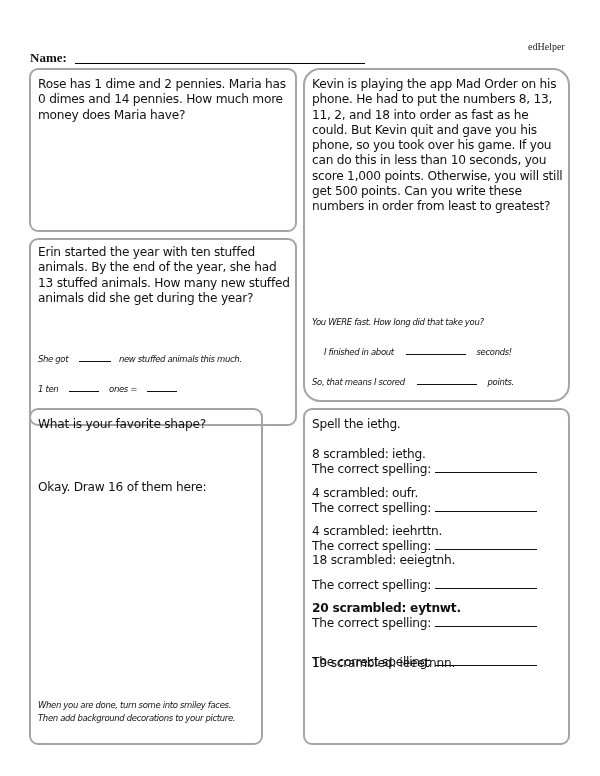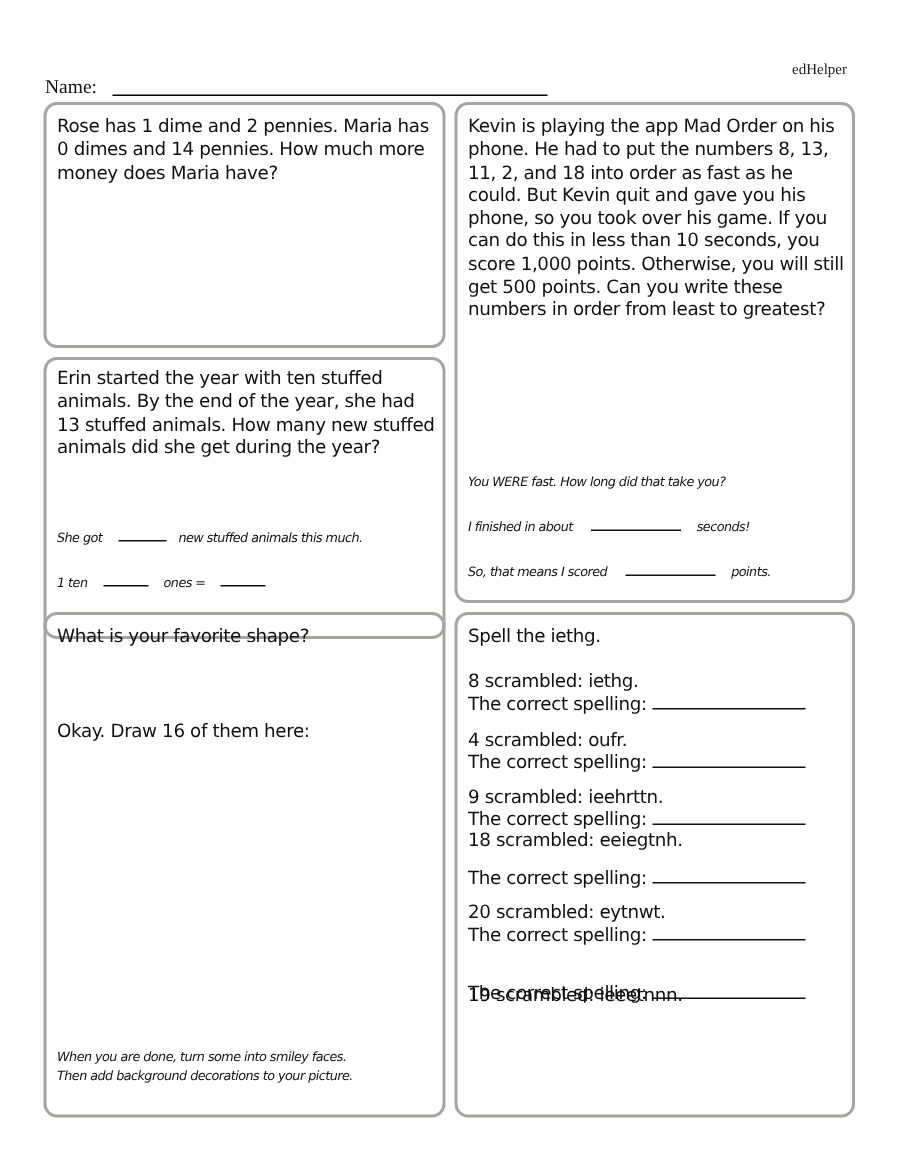--- a/index.html
+++ b/index.html
@@ -1,18 +1,18 @@
 <!DOCTYPE html>
 <html><head>
   <meta charset="utf-8">
   <style>
     html, body { margin: 0; padding: 0; background: #ffffff; }
     body { width: 600px; height: 776px; position: relative; overflow: hidden; color: #111; }
     .brand { position: absolute; left: 528px; top: 41px; font-family: "Liberation Serif", serif; font-size: 10px; color: #222; }
-    .name-row { position: absolute; left: 30px; top: 50px; font-family: "Liberation Serif", serif; font-weight: normal; font-size: 13px; }
+    .name-row { position: absolute; left: 30px; top: 50px; font-family: "Liberation Serif", serif; font-weight: bold; font-size: 13px; }
     .name-line { position: absolute; left: 75px; top: 63px; width: 290px; border-bottom: 1px solid #000; height: 0; }
     .box { position: absolute; border: 2px solid #a9a4a4; border-radius: 9px; box-sizing: border-box; font-family: "DejaVu Sans", sans-serif; }
     .q { position: absolute; left: 7px; font-size: 12.2px; line-height: 15.3px; letter-spacing: -0.25px; color: #111; }
     .small { position: absolute; left: 7px; font-size: 8.5px; letter-spacing: -0.35px; color: #111; white-space: nowrap; font-style: italic; }
     .blank { display: inline-block; border-bottom: 1px solid #111; vertical-align: baseline; height: 0; margin: 0 4px; }
     .spell { position: absolute; left: 7px; font-size: 12.2px; line-height: 15.3px; letter-spacing: -0.25px; white-space: nowrap; }
     .spell-blank { display: inline-block; width: 102px; border-bottom: 1px solid #111; height: 0; margin-left: 4px; vertical-align: baseline; }
   </style>
 </head>
 <body>
@@ -33,52 +33,52 @@
     <span>new stuffed animals this much.</span>
   </div>
   <div class="small" style="top:144px;">
     <span>1 ten</span>
     <span class="blank" style="width:30px; margin-left:8px; margin-right:8px;"></span>
     <span>ones =</span>
     <span class="blank" style="width:30px; margin-left:8px;"></span>
   </div>
 </div>
 
-<div class="box" style="left:303px; top:68px; width:267px; height:334px;">
+<div class="box" style="left:303px; top:68px; width:267px; height:334px;border-radius:17px;">
   <div class="q" style="top:7px; width:255px;">Kevin is playing the app Mad Order on his phone. He had to put the numbers 8, 13, 11, 2,  and 18 into order as fast as he could. But Kevin quit and gave you his phone, so you took over his game. If you can do this in less than 10 seconds, you score 1,000 points.  Otherwise, you will still get 500 points. Can you write these numbers in order from least to greatest?</div>
   <div class="small" style="top:247px;">You WERE fast. How long did that take you?</div>
-  <div class="small" style="top:277px;">
+  <div class="small" style="top:277px;margin-left:12px;">
     <span>I finished in about</span>
     <span class="blank" style="width:60px; margin-left:10px; margin-right:8px;"></span>
     <span>seconds!</span>
   </div>
   <div class="small" style="top:307px;">
     <span>So, that means I scored</span>
     <span class="blank" style="width:60px; margin-left:10px; margin-right:8px;"></span>
     <span>points.</span>
   </div>
 </div>
 
-<div class="box" style="left:29px; top:408px; width:268px; height:337px;text-align:center;">
+<div class="box" style="left:29px; top:408px; width:234px; height:337px;text-align:center;">
   <div class="q" style="top:7px;">What is your favorite shape?</div>
   <div class="q" style="top:70px;">Okay.  Draw 16 of them here:</div>
   <div class="small" style="top:95px; width:250px; height:180px;"></div>
   <div class="small" style="top:290px;">When you are done, turn some into smiley faces.</div>
   <div class="small" style="top:303px;">Then add background decorations to your picture.</div>
 </div>
 
 <div class="box" style="left:303px; top:408px; width:267px; height:337px;">
   <div class="spell" style="top:7px;">Spell the iethg.</div>
   <div id="spell-items">
       <div class="spell" style="top: 37px;">8 scrambled: iethg.</div>
       <div class="spell" style="top: 52.3px;"><span>The correct spelling:</span><span class="spell-blank"></span></div>
       <div class="spell" style="top: 75.5px;">4 scrambled: oufr.</div>
       <div class="spell" style="top: 90.8px;"><span>The correct spelling:</span><span class="spell-blank"></span></div>
-      <div class="spell" style="top: 114px;">9 scrambled: ieehrttn.</div>
+      <div class="spell" style="top: 114px;">4 scrambled: ieehrttn.</div>
       <div class="spell" style="top: 129.3px;"><span>The correct spelling:</span><span class="spell-blank"></span></div>
       <div class="spell" style="top: 143px;">18 scrambled: eeiegtnh.</div>
       <div class="spell" style="top: 167.8px;"><span>The correct spelling:</span><span class="spell-blank"></span></div>
-      <div class="spell" style="top: 191px;">20 scrambled: eytnwt.</div>
+      <div class="spell" style="top: 191px; font-weight: bold;">20 scrambled: eytnwt.</div>
       <div class="spell" style="top: 206.3px;"><span>The correct spelling:</span><span class="spell-blank"></span></div>
       <div class="spell" style="top: 246px;">19 scrambled: ieeetnnn.</div>
       <div class="spell" style="top: 244.8px;"><span>The correct spelling:</span><span class="spell-blank"></span></div>
     </div>
 </div>
 
 </body></html>

